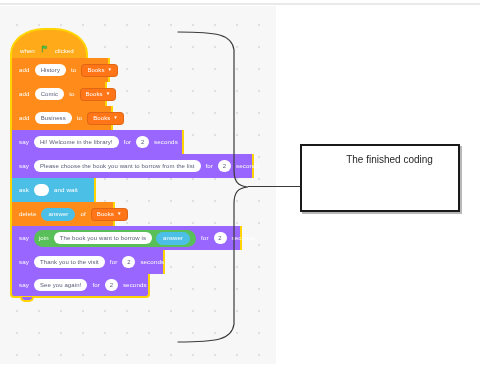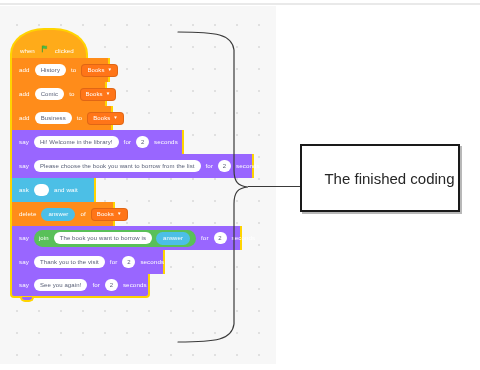--- a/index.html
+++ b/index.html
@@ -109,22 +109,22 @@
   #leader{position:absolute;left:248px;top:186px;width:54px;height:1px;background:#3a3a3a;}
 
   
   #callout{
     position:absolute;left:300px;top:144px;width:160px;height:68px;
     background:#ffffff;border:2px solid #1a1a1a;
     box-shadow:2px 2px 0 #b8b8b8;
     box-sizing:border-box;
   }
   #callout-text{
-    position:absolute;left:0;right:0;top:24px;
-    text-align:center;font-size:15px;color:#262626;
+    position:absolute;left:0;right:0;top:8px;
+    text-align:center;font-size:10px;color:#262626;
     font-family:"Liberation Sans", sans-serif;
     padding-left:19px;
   }
 </style>
 </head>
 <body>
 
 <div id="topline"></div>
 
 <div id="canvas">

